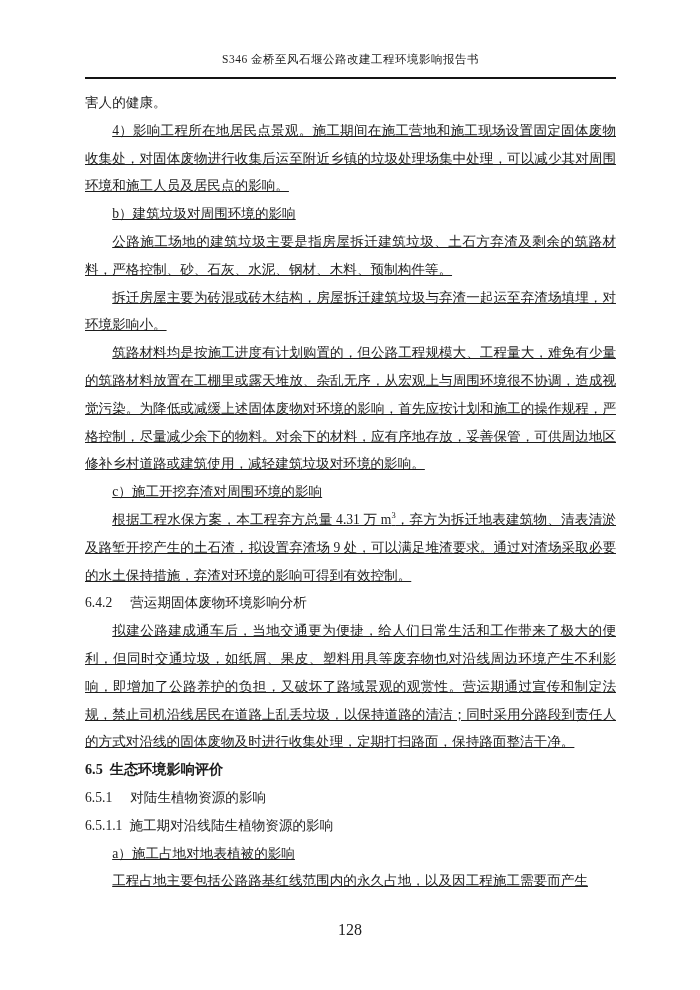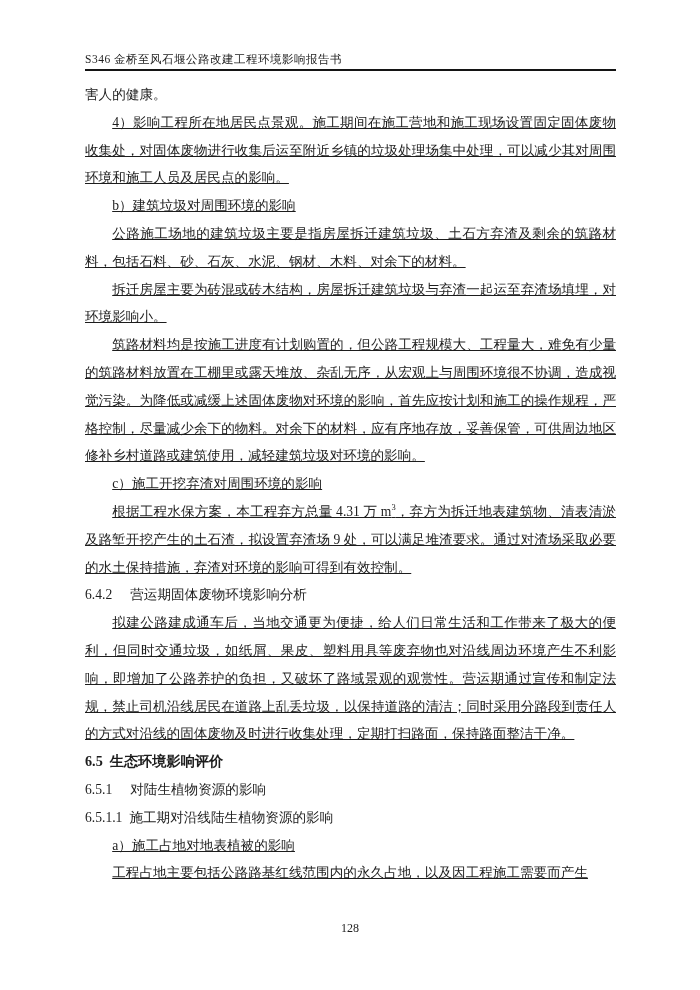--- a/index.html
+++ b/index.html
@@ -13,22 +13,22 @@
     overflow: hidden;
   }
   .content {
     position: absolute;
     left: 85px;
     width: 531px;
     top: 0;
   }
   .doc-header {
     padding-top: 52px;
-    padding-bottom: 3px;
-    text-align: left;
+    padding-bottom: 11px;
+    text-align: center;
     font-size: 11.5px;
     line-height: 14px;
     letter-spacing: 0.5px;
     border-bottom: 2px solid #141414;
   }
   .doc-body { padding-top: 10px; }
   .doc-body p {
     margin: 0;
     font-size: 13.6px;
     line-height: 27.8px;
@@ -46,37 +46,37 @@
     font-size: 8.5px;
     line-height: 0;
     vertical-align: super;
   }
   .page-number {
     position: absolute;
     left: 0;
     right: 0;
     top: 921px;
     text-align: center;
-    font-size: 12px;
+    font-size: 16px;
     color: #1d1d1d;
   }
 </style>
 </head>
 <body>
 
 <div class="page">
   <div class="content">
     <div class="doc-header">
       <span>S346 金桥至风石堰公路改建工程环境影响报告书</span>
     </div>
     <div class="doc-body">
         <p class="continuation"><span>害人的健康。</span></p>
         <p class="body indent"><span>4）影响工程所在地居民点景观。施工期间在施工营地和施工现场设置固定固体废物收集处，对固体废物进行收集后运至附近乡镇的垃圾处理场集中处理，可以减少其对周围环境和施工人员及居民点的影响。</span></p>
         <p class="body indent"><span>b）建筑垃圾对周围环境的影响</span></p>
-        <p class="body indent"><span>公路施工场地的建筑垃圾主要是指房屋拆迁建筑垃圾、土石方弃渣及剩余的筑路材料，包括石料、砂、石灰、水泥、钢材、木料、对余下的材料。</span></p>
+        <p class="body indent"><span>公路施工场地的建筑垃圾主要是指房屋拆迁建筑垃圾、土石方弃渣及剩余的筑路材料，严格控制、砂、石灰、水泥、钢材、木料、预制构件等。</span></p>
         <p class="body indent"><span>拆迁房屋主要为砖混或砖木结构，房屋拆迁建筑垃圾与弃渣一起运至弃渣场填埋，对环境影响小。</span></p>
         <p class="body indent"><span>筑路材料均是按施工进度有计划购置的，但公路工程规模大、工程量大，难免有少量的筑路材料放置在工棚里或露天堆放、杂乱无序，从宏观上与周围环境很不协调，造成视觉污染。为降低或减缓上述固体废物对环境的影响，首先应按计划和施工的操作规程，严格控制，尽量减少余下的物料。对余下的材料，应有序地存放，妥善保管，可供周边地区修补乡村道路或建筑使用，减轻建筑垃圾对环境的影响。</span></p>
         <p class="body indent"><span>c）施工开挖弃渣对周围环境的影响</span></p>
         <p class="body indent"><span>根据工程水保方案，本工程弃方总量 4.31 万 m</span><sup class="msup">3</sup><span>，弃方为拆迁地表建筑物、清表清淤及路堑开挖产生的土石渣，拟设置弃渣场 9 处，可以满足堆渣要求。通过对渣场采取必要的水土保持措施，弃渣对环境的影响可得到有效控制。</span></p>
         <p class="heading-l3"><span class="sec-num">6.4.2</span><span>营运期固体废物环境影响分析</span></p>
         <p class="body indent"><span>拟建公路建成通车后，当地交通更为便捷，给人们日常生活和工作带来了极大的便利，但同时交通垃圾，如纸屑、果皮、塑料用具等废弃物也对沿线周边环境产生不利影响，即增加了公路养护的负担，又破坏了路域景观的观赏性。营运期通过宣传和制定法规，禁止司机沿线居民在道路上乱丢垃圾，以保持道路的清洁；同时采用分路段到责任人的方式对沿线的固体废物及时进行收集处理，定期打扫路面，保持路面整洁干净。</span></p>
         <p class="heading-l2"><span class="sec-num">6.5</span><span>生态环境影响评价</span></p>
         <p class="heading-l3"><span class="sec-num">6.5.1</span><span>对陆生植物资源的影响</span></p>
         <p class="heading-l4"><span class="sec-num">6.5.1.1</span><span>施工期对沿线陆生植物资源的影响</span></p>
         <p class="body indent"><span>a）施工占地对地表植被的影响</span></p>

